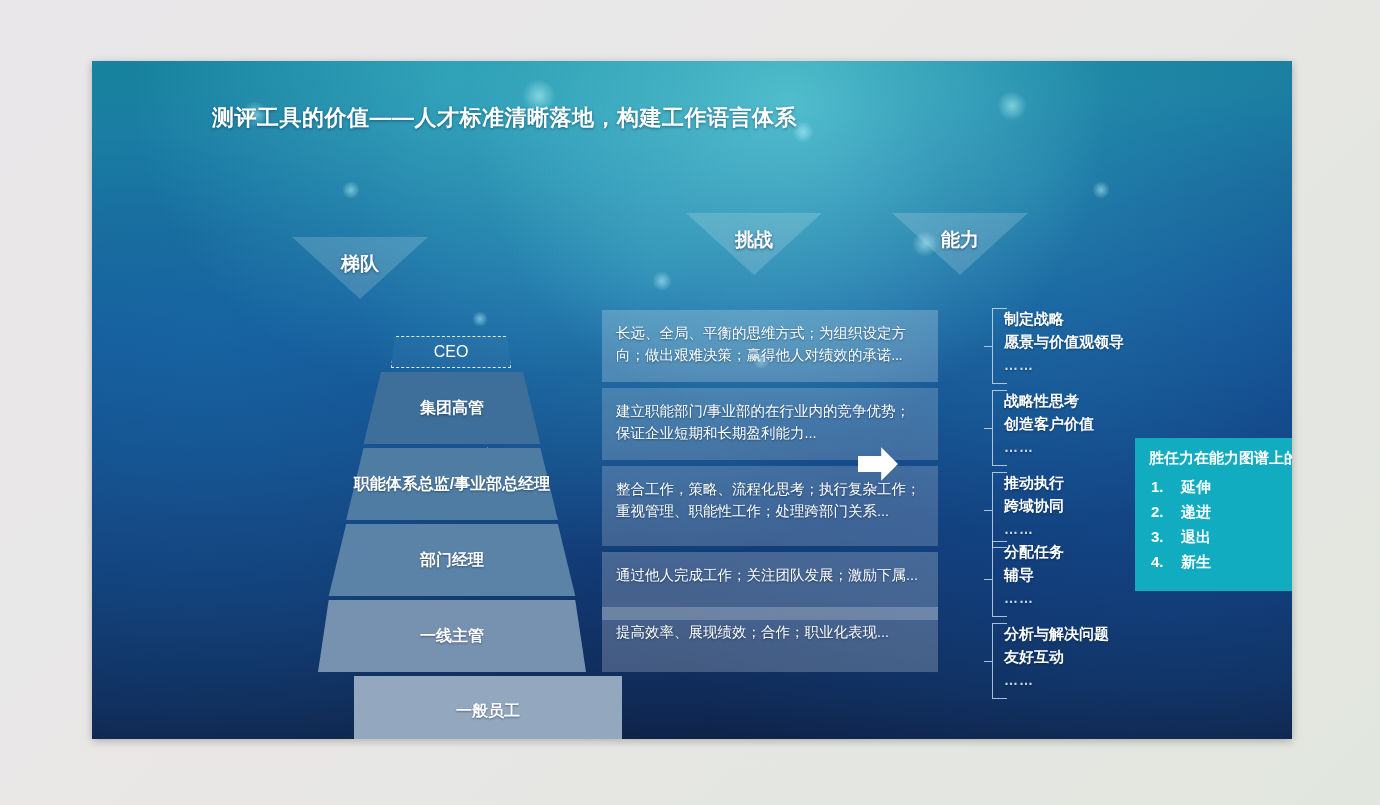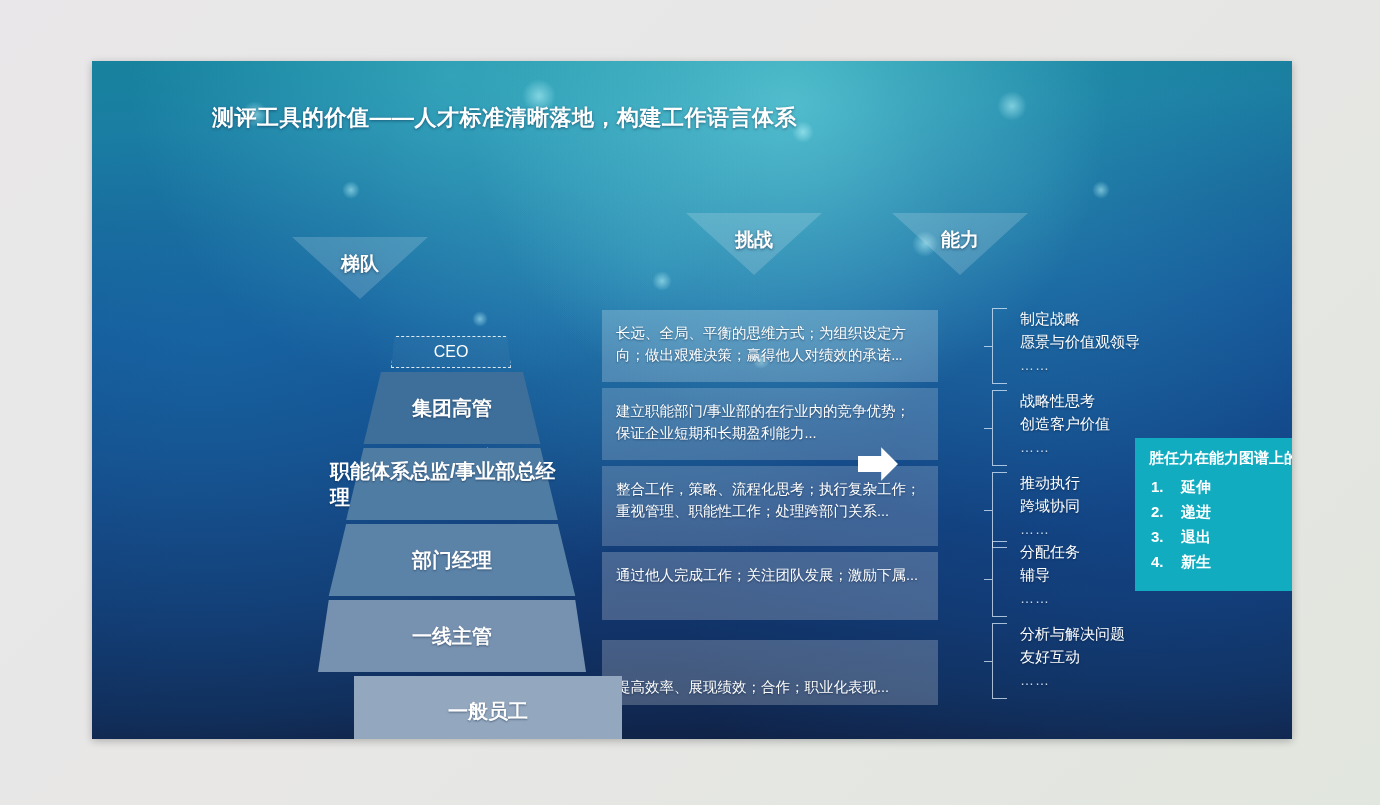--- a/index.html
+++ b/index.html
@@ -53,21 +53,21 @@
     border:1px dashed rgba(255,255,255,.85);
     clip-path:polygon(3% 0%, 97% 0%, 100% 100%, 0% 100%);
     background:rgba(255,255,255,.04);
   }
   .ceo .lbl{
     position:absolute;inset:0;display:flex;align-items:center;justify-content:center;
     color:#fff;font-size:16px;
   }
   .tier{
     position:absolute;left:0;width:268px;display:flex;align-items:center;justify-content:center;
-    color:#fff;font-weight:bold;font-size:20px;line-height:1.3;
+    color:#fff;font-weight:bold;font-size:16px;text-align:center;line-height:1.3;
     text-shadow:0 1px 2px rgba(0,20,50,.45);
   }
   .tier span{position:relative;z-index:2;padding:0 12px;}
   .tier .bg{position:absolute;inset:0;z-index:1;}
 
   
   .arrow{position:absolute;width:40px;height:40px;}
   .arrow i{
     display:block;width:100%;height:100%;background:#ffffff;
     clip-path:polygon(0% 30%, 58% 30%, 58% 8%, 100% 50%, 58% 92%, 58% 70%, 0% 70%);
@@ -88,22 +88,22 @@
   .cap .brk{
     position:absolute;left:0;top:0;width:14px;height:100%;
     border-left:1.5px solid rgba(220,235,250,.75);
     border-top:1.5px solid rgba(220,235,250,.75);
     border-bottom:1.5px solid rgba(220,235,250,.75);
   }
   .cap .brk:after{
     content:"";position:absolute;left:-9px;top:50%;width:8px;height:0;
     border-top:1.5px solid rgba(220,235,250,.75);
   }
-  .cap .body{margin-left:28px;color:#fff;font-size:15px;line-height:1.5;
-    text-shadow:0 1px 2px rgba(0,25,55,.5);}
+  .cap .body{margin-left:12px;color:#fff;font-size:15px;line-height:1.5;
+    text-shadow:0 1px 2px rgba(0,25,55,.5);font-weight:bold;}
   .cap .dots{color:rgba(235,245,255,.85);letter-spacing:1px;font-size:14px;margin-top:2px;}
 
   
   .callout{
     position:absolute;left:1043px;top:377px;width:249px;height:153px;
     background:#12acc0;box-sizing:border-box;padding:11px 14px 10px 14px;
     color:#ffffff;
   }
   .callout .ttl{font-size:15px;font-weight:bold;margin-bottom:6px;}
   .callout ol{margin:0;padding:0;list-style:none;}
@@ -186,21 +186,21 @@
   </div>
   <div class="chal" style="top:327px;height:72px;background:rgba(255,255,255,.19);">
     <div>建立职能部门/事业部的在行业内的竞争优势；保证企业短期和长期盈利能力...</div>
   </div>
   <div class="chal" style="top:405px;height:80px;background:rgba(255,255,255,.19);">
     <div>整合工作，策略、流程化思考；执行复杂工作；重视管理、职能性工作；处理跨部门关系...</div>
   </div>
   <div class="chal" style="top:491px;height:68px;background:rgba(255,255,255,.22);">
     <div>通过他人完成工作；关注团队发展；激励下属...</div>
   </div>
-  <div class="chal" style="top:579px;height:65px;background:rgba(255,255,255,.22);padding-top:36px;">
+  <div class="chal" style="top:546px;height:65px;background:rgba(255,255,255,.22);padding-top:14px;">
     <div>提高效率、展现绩效；合作；职业化表现...</div>
   </div>
 
   <div class="cap" style="top:247px;height:74px;">
     <div class="brk"></div>
     <div class="body">
       <div>制定战略</div>
       <div>愿景与价值观领导</div>
       <div class="dots">……</div>
     </div>

